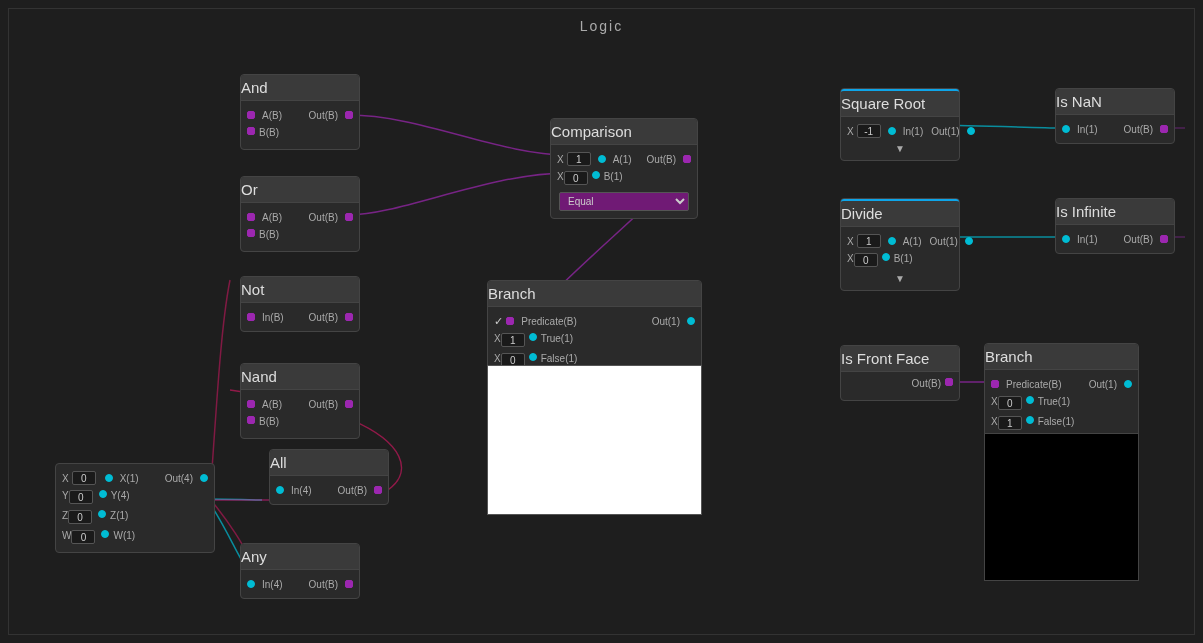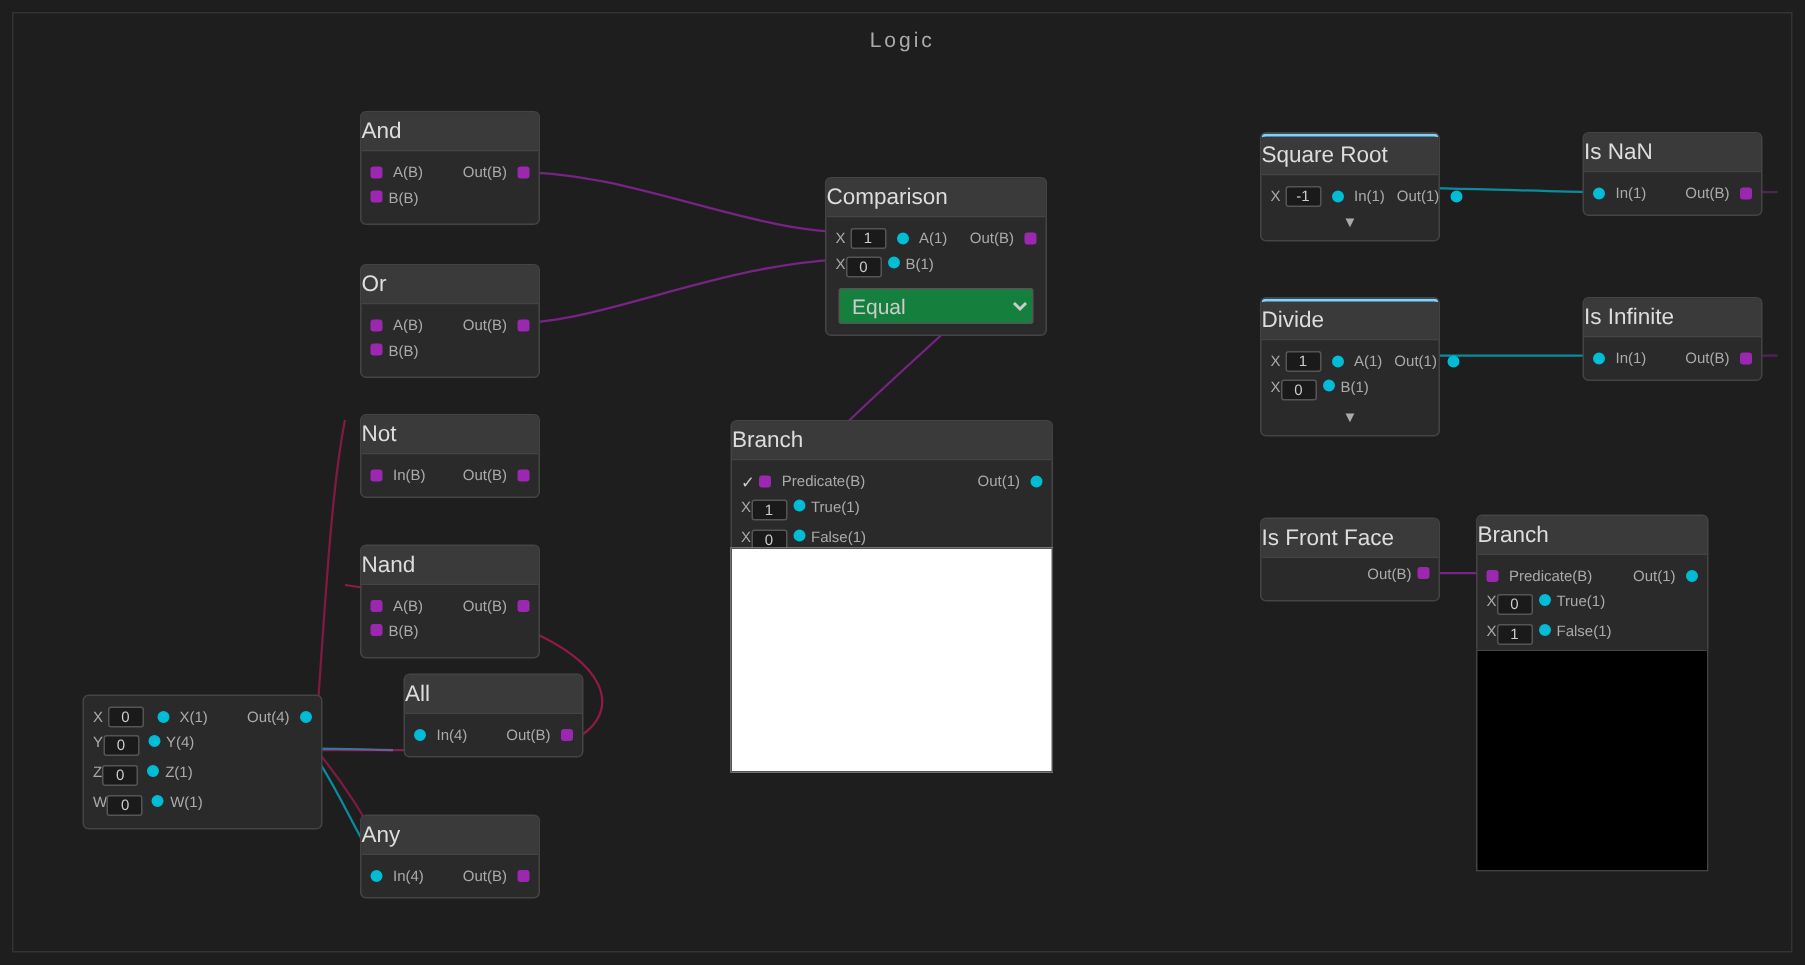--- a/index.html
+++ b/index.html
@@ -43,21 +43,21 @@
     }
     .node-header {
       background: #3a3a3a;
       border-radius: 3px 3px 0 0;
       padding: 4px 0;
       font-size: 15px;
       color: #ddd;
       border-bottom: 1px solid #444;
     }
     .node-header.blue-bar {
-      border-top: 2px solid #7dd3fc;
+      border-top: 2px solid #0ea5e9;
     }
     .node-header.red-bar {
       border-top: 2px solid #e53935;
     }
     .node-body {
       padding: 4px 0;
     }
     .node-row {
       display: flex;
       align-items: flex-start;
@@ -119,24 +119,24 @@
     .right-part { display: flex; align-items: center; gap: 3px; }
     .arrow-down {
       text-align: center;
       color: #aaa;
       font-size: 10px;
       padding: 2px 0;
       cursor: pointer;
     }
     
     .node-dropdown {
-      background: #15803d;
+      background: #701a75;
       border: 1px solid #555;
       color: #ccc;
-      font-size: 14px;
+      font-size: 10px;
       padding: 2px 4px;
       border-radius: 2px;
       margin: 3px 8px;
       width: calc(100% - 16px);
     }
     
     .connections {
       position: absolute;
       top: 0; left: 0;
       width: 100%; height: 100%;

